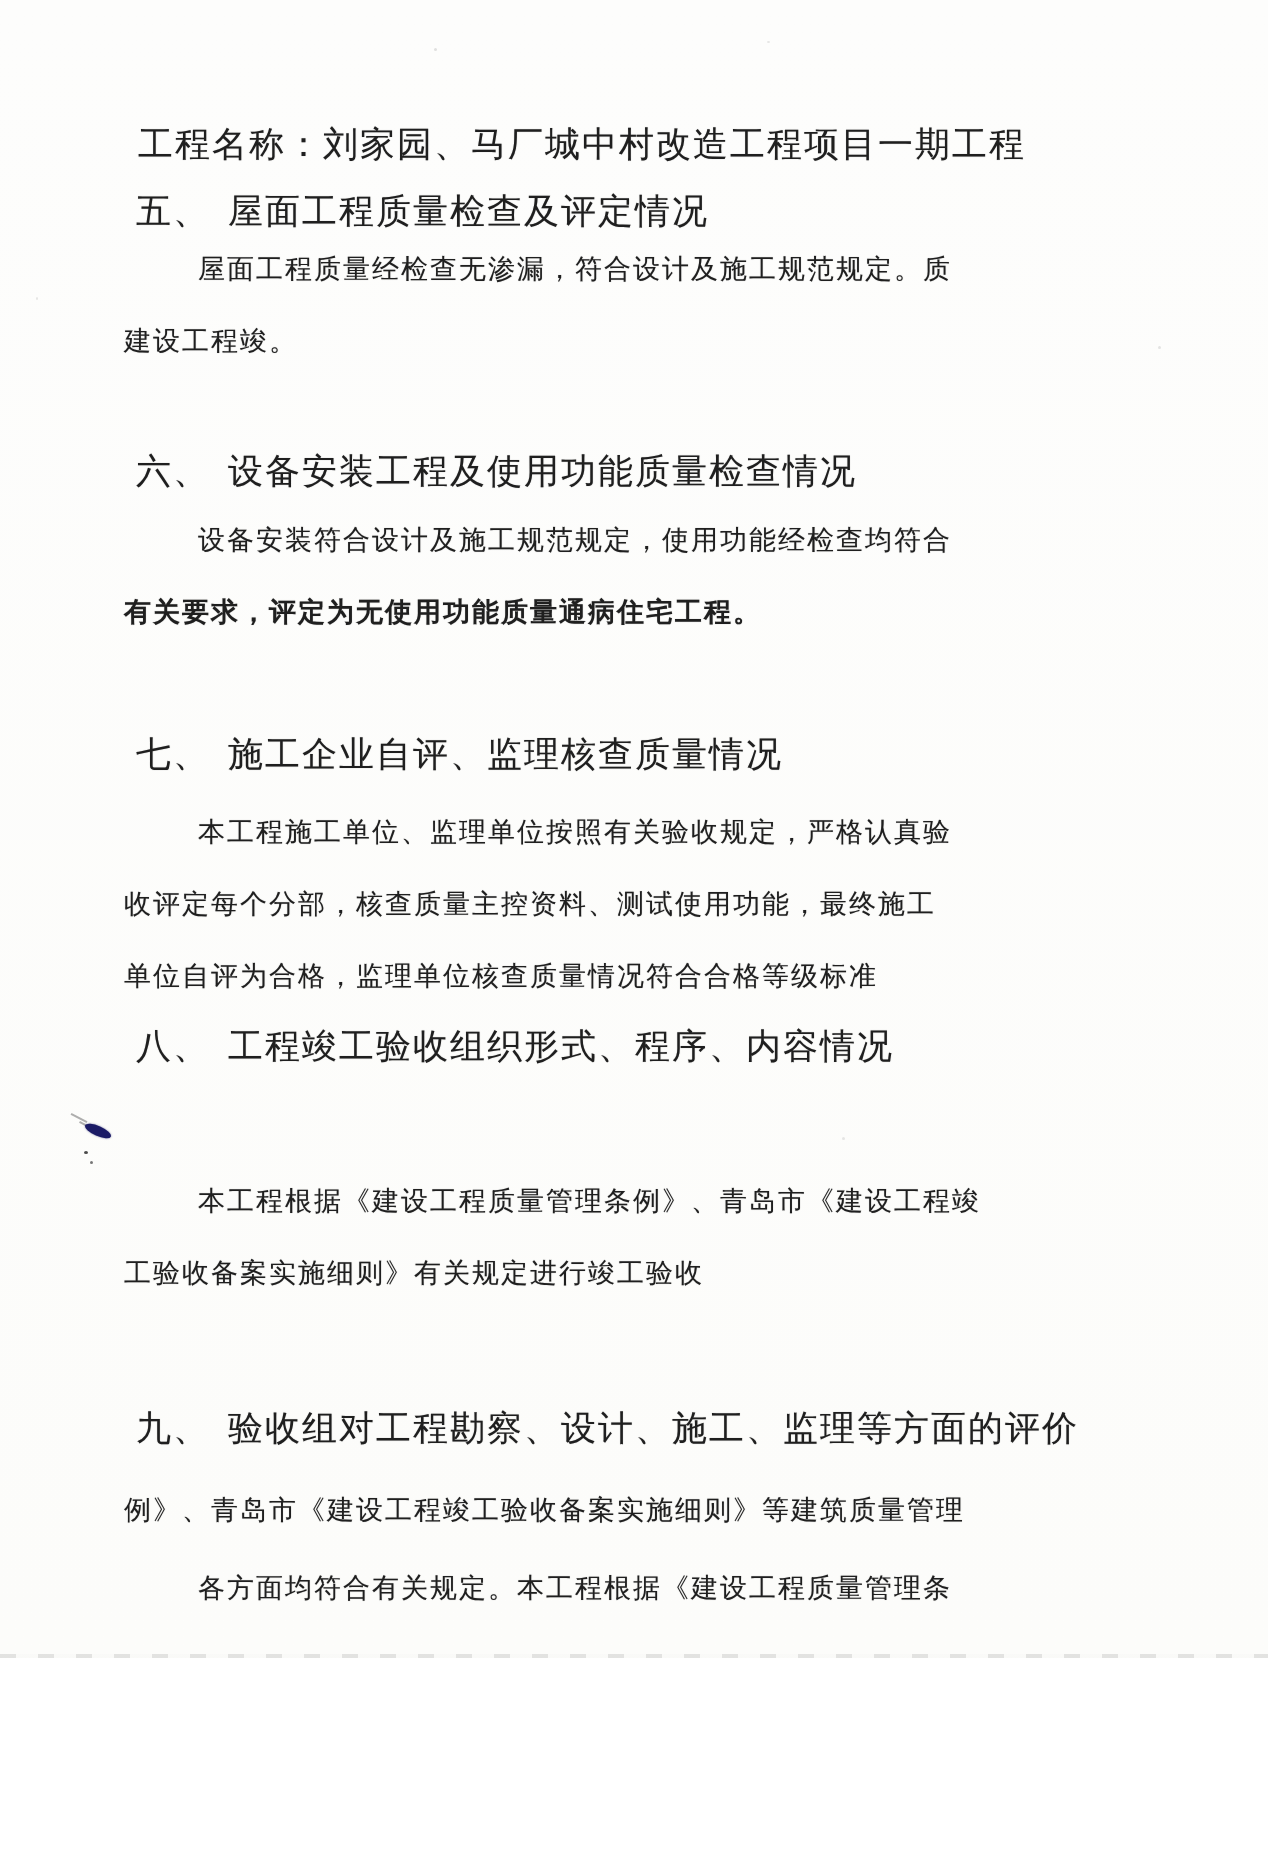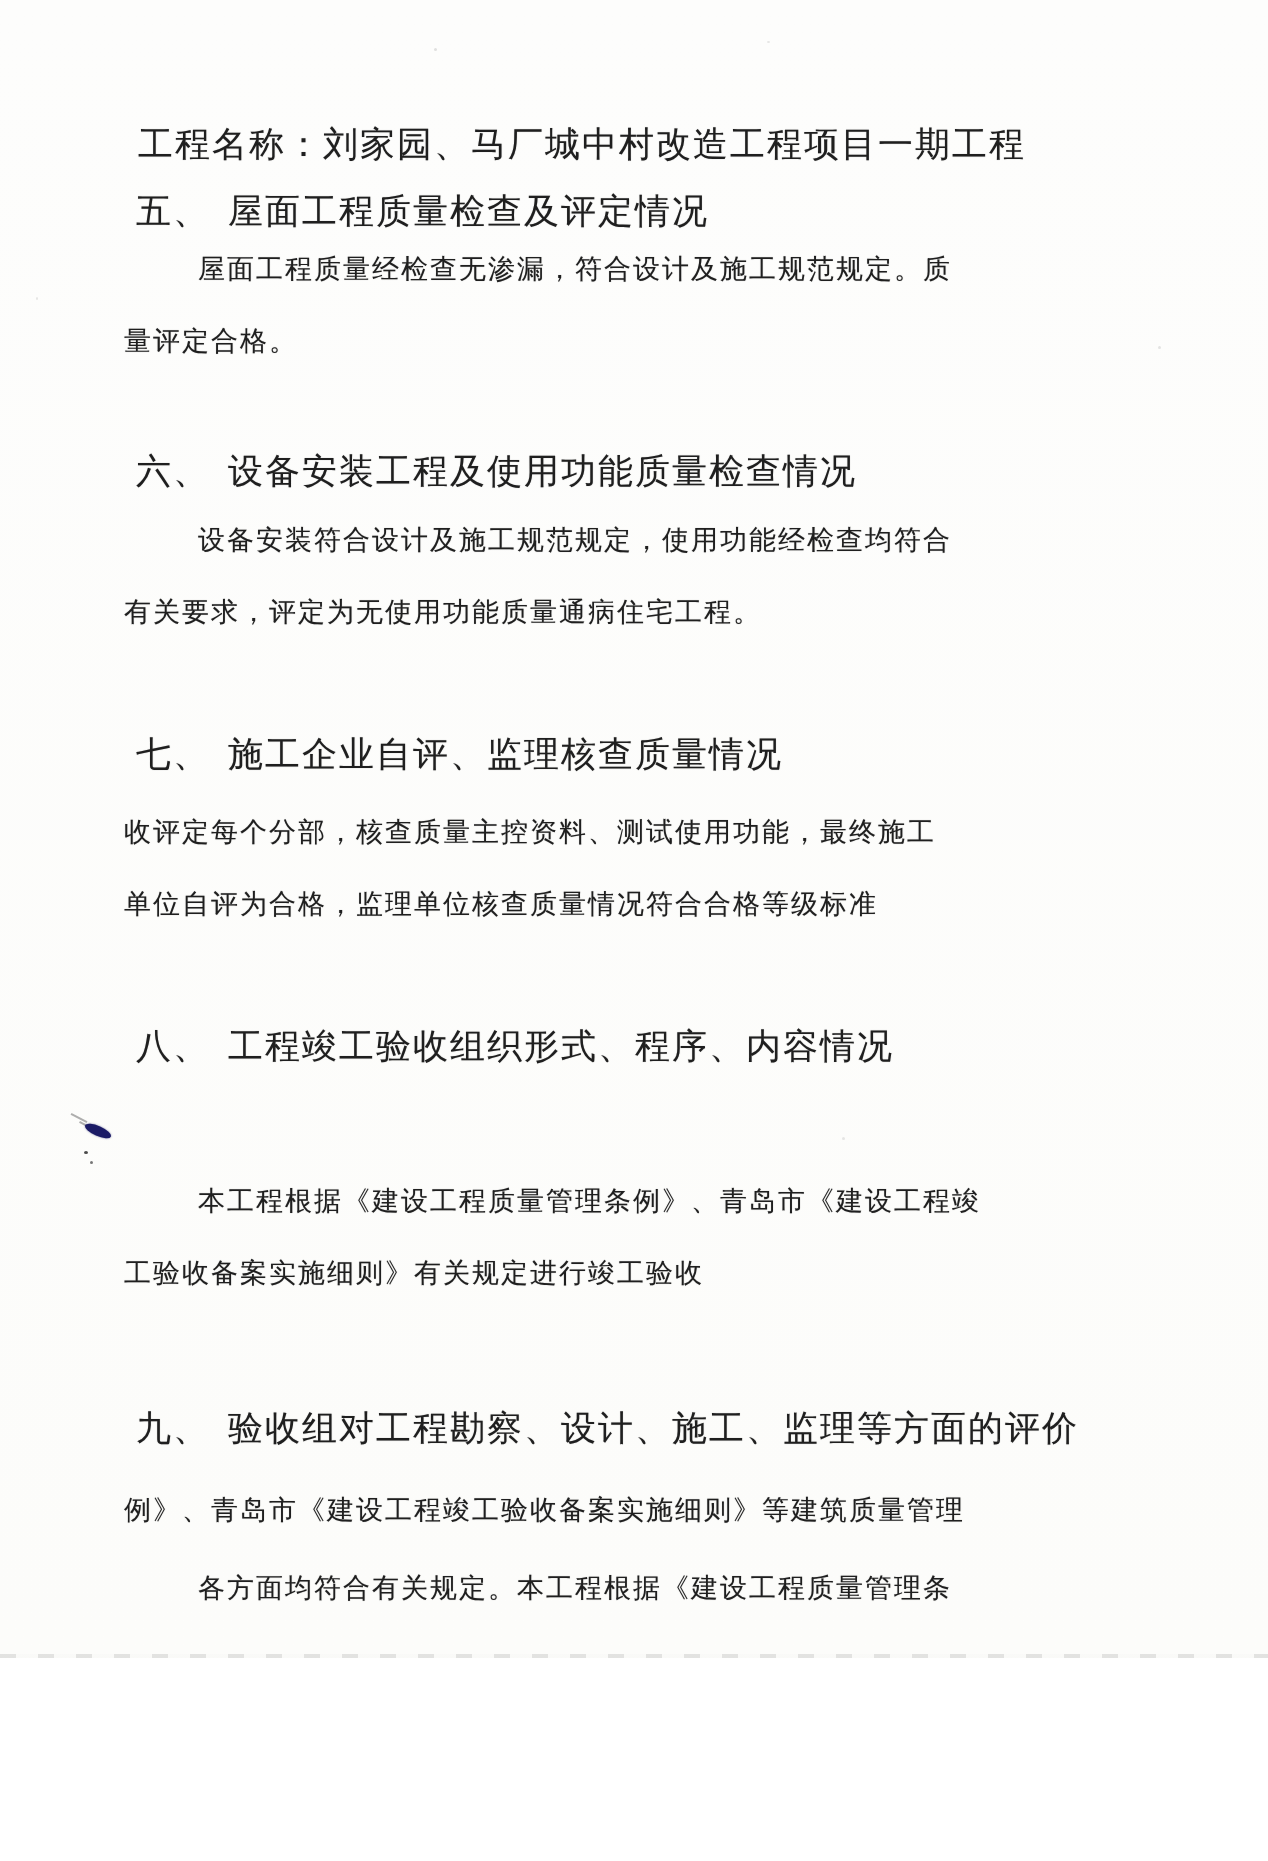--- a/index.html
+++ b/index.html
@@ -74,29 +74,30 @@
 <div class="page">
 
   <div class="line title-line">
     <span>工程名称：</span><span>刘家园、马厂城中村改造工程项目一期工程</span>
   </div>
 
   <div id="sections">
       <div class="line heading" style="top: 176px;"><span class="sec-num">五、</span><span class="sec-title">屋面工程质量检查及评定情况</span></div>
       <div class="para" style="top: 233px;">
         <div class="pline first" style="line-height: 72px;">屋面工程质量经检查无渗漏，符合设计及施工规范规定。质</div>
-        <div class="pline" style="line-height: 72px;">量评定合格。</div>
+        <div class="pline" style="line-height: 72px;">建设工程竣。</div>
       </div>
       <div class="line heading" style="top: 436px;"><span class="sec-num">六、</span><span class="sec-title">设备安装工程及使用功能质量检查情况</span></div>
       <div class="para" style="top: 504px;">
         <div class="pline first" style="line-height: 72px;">设备安装符合设计及施工规范规定，使用功能经检查均符合</div>
-        <div class="pline" style="line-height: 72px;">有关要求，评定为无使用功能质量通病住宅工程。</div>
+        <div class="pline" style="line-height: 72px; font-weight: bold;">有关要求，评定为无使用功能质量通病住宅工程。</div>
       </div>
       <div class="line heading" style="top: 719px;"><span class="sec-num">七、</span><span class="sec-title">施工企业自评、监理核查质量情况</span></div>
       <div class="para" style="top: 796px;">
+        <div class="pline first" style="line-height: 72px;">本工程施工单位、监理单位按照有关验收规定，严格认真验</div>
         <div class="pline" style="line-height: 72px;">收评定每个分部，核查质量主控资料、测试使用功能，最终施工</div>
         <div class="pline" style="line-height: 72px;">单位自评为合格，监理单位核查质量情况符合合格等级标准</div>
       </div>
       <div class="line heading" style="top: 1011px;"><span class="sec-num">八、</span><span class="sec-title">工程竣工验收组织形式、程序、内容情况</span></div>
       <div class="para" style="top: 1165px;">
         <div class="pline first" style="line-height: 72px;">本工程根据《建设工程质量管理条例》、青岛市《建设工程竣</div>
         <div class="pline" style="line-height: 72px;">工验收备案实施细则》有关规定进行竣工验收</div>
       </div>
       <div class="line heading" style="top: 1393px;"><span class="sec-num">九、</span><span class="sec-title">验收组对工程勘察、设计、施工、监理等方面的评价</span></div>
       <div class="para" style="top: 1471px;">

